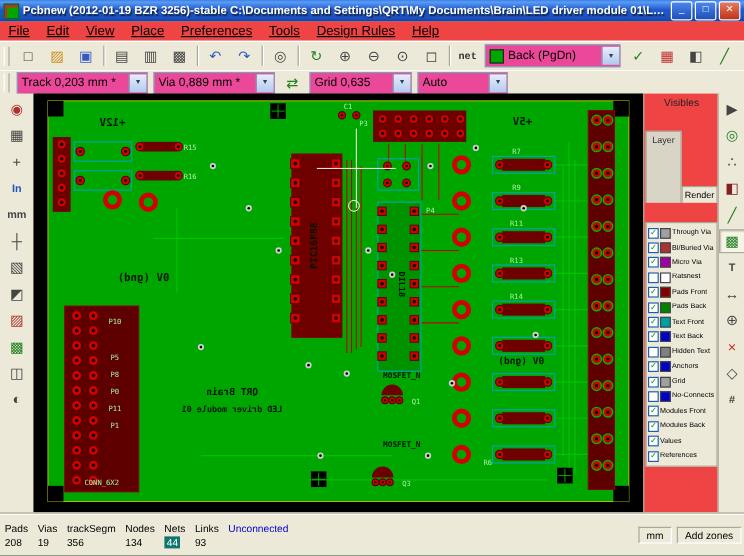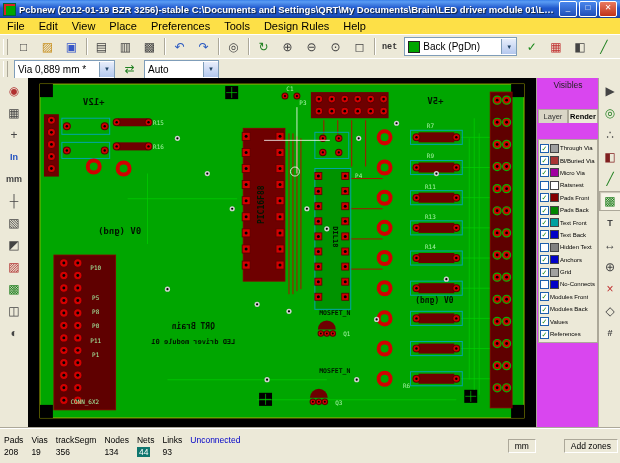--- a/index.html
+++ b/index.html
@@ -9,68 +9,68 @@
   .titlebar{position:absolute;top:0;left:0;right:0;height:18px;display:flex;align-items:center;gap:3px;
     padding:0 3px;background:linear-gradient(180deg,#3a80e8 0%,#5a9cf4 10%,#2058cc 45%,#1c50c0 85%,#123c96 100%);}
   .app-icon{width:11px;height:11px;background:#00a600;border:1px solid #063;box-shadow:inset 2px 2px 0 #d22;flex:0 0 auto;}
   .title-text{flex:1;color:#fff;font-weight:bold;font-size:9.5px;white-space:nowrap;overflow:hidden;text-overflow:ellipsis;
     text-shadow:1px 1px 1px #123;}
   .winbtns{display:flex;gap:2px;flex:0 0 auto;}
   .wbtn{width:16px;height:14px;border:1px solid #fff;border-radius:2px;color:#fff;font-size:8px;line-height:12px;
     text-align:center;background:linear-gradient(180deg,#4a86ec,#2050b8);}
   .wbtn.close{background:linear-gradient(180deg,#e87a60,#c03318);}
   
-  .menubar{position:absolute;top:18px;left:0;right:0;height:16px;background:#fde047;display:flex;align-items:center;
-    border-bottom:1px solid #ffffff;}
+  .menubar{position:absolute;top:18px;left:0;right:0;height:16px;background:#ef4444;display:flex;align-items:center;
+    border-bottom:1px solid #ffffff;text-decoration:underline;}
   .mitem{padding:1px 7px;font-size:11px;}
   
   .toolbar{position:absolute;left:0;right:0;background:#ECE9D8;display:flex;align-items:center;gap:1px;
     border-top:1px solid #fff;border-bottom:1px solid #ACA899;padding:0 2px;}
   #main-toolbar{top:34px;height:23px;}
   #aux-toolbar{top:58px;height:20px;}
   .grip{width:3px;height:16px;border-left:1px solid #fff;border-right:1px solid #ACA899;margin:0 3px 0 1px;}
   .sep{width:1px;height:17px;background:#ACA899;box-shadow:1px 0 0 #fff;margin:0 2px;}
   .tbtn{width:21px;height:19px;display:flex;align-items:center;justify-content:center;font-size:12px;color:#444;
     border:1px solid transparent;}
   .tbtn.ttext{font-size:9px;font-weight:bold;}
   .tbtn.pressed{border:1px solid #ACA899;background:#f6f3e7;box-shadow:inset 1px 1px 1px #c8c4b4;}
   .netbtn{height:17px;padding:0 3px;font-size:8.5px;font-weight:bold;color:#333;border:1px solid transparent;
     display:flex;align-items:center;font-family:Liberation Mono, monospace;}
-  .combo{height:17px;background:#ffffff;border:1px solid #7F9DB9;display:flex;align-items:center;font-size:10px;
+  .combo{height:17px;background:#ec4899;border:1px solid #7F9DB9;display:flex;align-items:center;font-size:10px;
     padding-left:3px;gap:3px;margin:0 2px;white-space:nowrap;}
   .combo .cval{overflow:hidden;white-space:nowrap;}
   .combo .arrow{margin-left:auto;width:14px;height:15px;background:linear-gradient(#e8eefb,#b4c8ee);
     border-left:1px solid #7F9DB9;display:flex;align-items:center;justify-content:center;font-size:6px;color:#246;}
   .lswatch{width:10px;height:10px;border:1px solid #222;flex:0 0 auto;}
   
   .vtoolbar{position:absolute;top:78px;height:349px;background:#ECE9D8;display:flex;flex-direction:column;
     align-items:center;padding-top:3px;gap:2px;}
   #left-toolbar{left:0;width:28px;border-right:1px solid #ACA899;}
   #right-toolbar{left:598px;width:22px;border-left:1px solid #ACA899;}
   .vtoolbar .tbtn{width:20px;height:18px;}
   
   .canvas{position:absolute;top:78px;left:28px;width:508px;height:349px;background:#000;}
   .canvas svg{display:block;width:100%;height:100%;}
   
-  .rpanel{position:absolute;top:78px;left:536px;width:62px;height:349px;background:#d946ef;
+  .rpanel{position:absolute;top:78px;left:536px;width:62px;height:349px;background:#ef4444;
     border-left:1px solid #ACA899;display:flex;flex-direction:column;}
   .rtitle{font-size:8.5px;text-align:center;padding:2px 0 3px;color:#222;}
   .rtabs{display:flex;padding:16px 1px;}
   .rtab{flex:1;font-size:7.5px;text-align:center;padding:2px 0;border:1px solid #ACA899;border-bottom:none;
     background:#d9d5c6;color:#333;}
-  .rtab.active{background:#ECE9D8;font-weight:bold;color:#000;}
+  .rtab.active{background:#ECE9D8;font-weight:normal;color:#000;margin-top:46px;}
   .rlist{border:1px solid #ACA899;margin:0 1px;padding:2px 1px;background:#ECE9D8;}
   .ritem{display:flex;align-items:center;gap:1px;height:12.4px;}
   .cb{width:7px;height:7px;background:#fff;border:1px solid #1D5FAD;font-size:7px;line-height:7px;color:#1d8a1d;
     text-align:center;flex:0 0 auto;}
   .sw{width:7px;height:7px;border:1px solid #444;flex:0 0 auto;}
   .rlabel{font-size:6px;white-space:nowrap;overflow:hidden;}
   
   .statusbar{position:absolute;top:427px;left:0;right:0;height:36px;background:#ECE9D8;border-top:1px solid #ACA899;
-    box-shadow:inset 0 1px 0 #fff;display:flex;align-items:stretch;font-size:8.5px;gap:24px;}
+    box-shadow:inset 0 1px 0 #fff;display:flex;align-items:stretch;font-size:8.5px;}
   .sfield{display:flex;flex-direction:column;justify-content:center;padding:0 4px;line-height:12px;}
   .sfield .lab{color:#000;}
   .sfield .val{color:#000;}
   .sfield.nets .val span{background:#0f766e;color:#fff;padding:0 2px;}
   .sfield.unconn .lab,.sfield.unconn .val{color:#0000c8;margin-top:14px;}
   .coordblock{display:flex;flex-direction:column;justify-content:flex-end;padding:0 4px 4px;}
   .coordrow{display:flex;gap:16px;white-space:nowrap;}
   .scell{align-self:center;border:1px solid;border-color:#ACA899 #fff #fff #ACA899;padding:1px 6px;margin:0 2px;
     white-space:nowrap;}
   .spacer{flex:1;}
@@ -133,27 +133,35 @@
     <span id="mtb-right" style="display:flex;align-items:center;gap:1px">
         <span class="tbtn" style="color: rgb(29, 138, 29);">✓</span>
         <span class="tbtn" style="color: rgb(192, 48, 48);">▦</span>
         <span class="tbtn">◧</span>
         <span class="tbtn" style="color: rgb(32, 128, 32);">╱</span>
       </span>
   </div>
 
   <div class="toolbar" id="aux-toolbar">
     <span class="grip"></span>
+    <span class="combo" style="width:104px">
+      <span class="cval">Track 0,203 mm *</span>
+      <span class="arrow">▼</span>
+    </span>
     <span class="combo" style="width:96px">
       <span class="cval">Via 0,889 mm *</span>
       <span class="arrow">▼</span>
     </span>
     <span id="aux-mid" style="display:flex;align-items:center">
         <span class="tbtn" style="color: rgb(32, 128, 32);">⇄</span>
       </span>
+    <span class="combo" style="width:80px">
+      <span class="cval">Grid 0,635</span>
+      <span class="arrow">▼</span>
+    </span>
     <span class="combo" style="width:70px">
       <span class="cval">Auto</span>
       <span class="arrow">▼</span>
     </span>
   </div>
 
   <div class="vtoolbar" id="left-toolbar">
       <span class="tbtn" style="color: rgb(176, 48, 48);">◉</span>
       <span class="tbtn">▦</span>
       <span class="tbtn">+</span>

